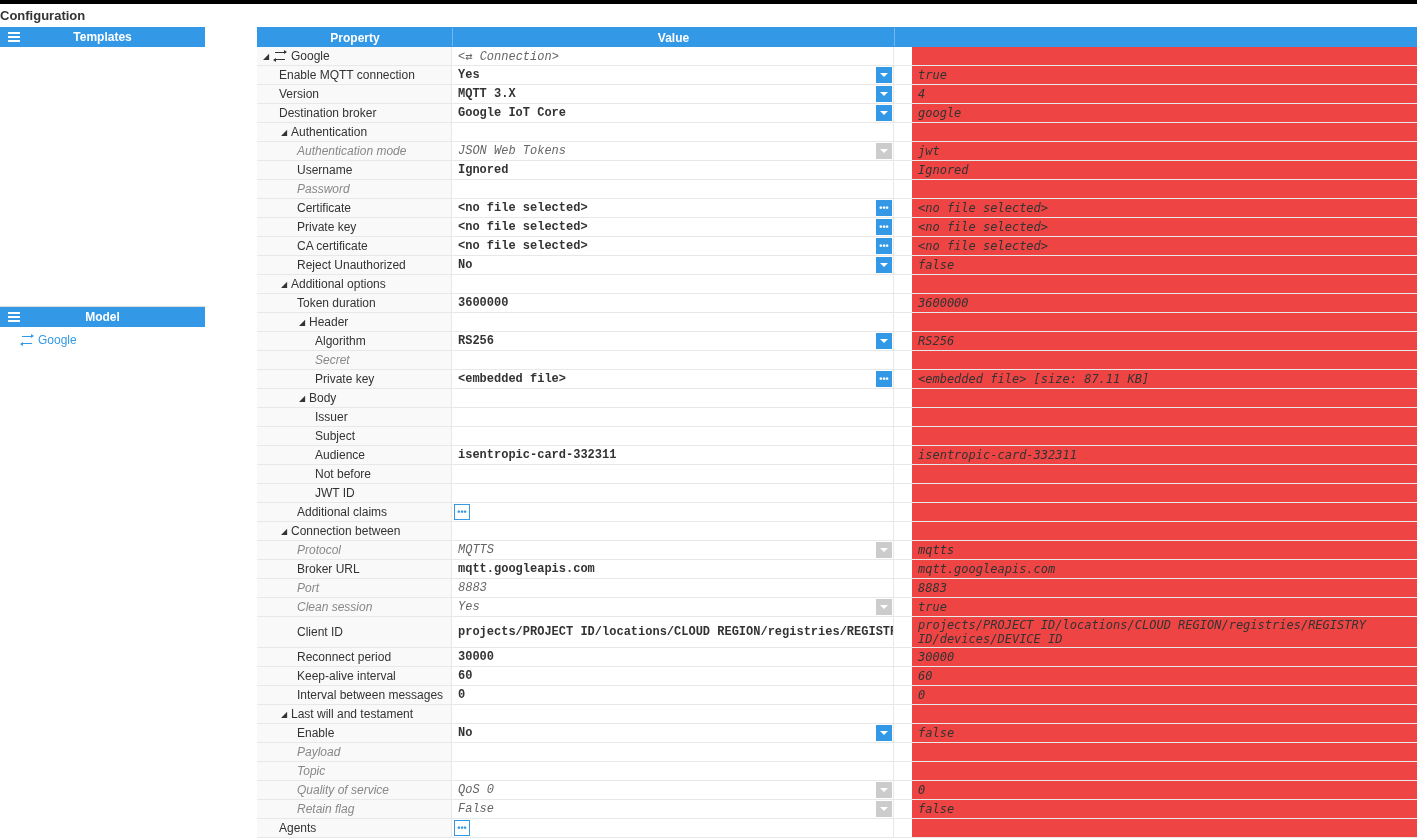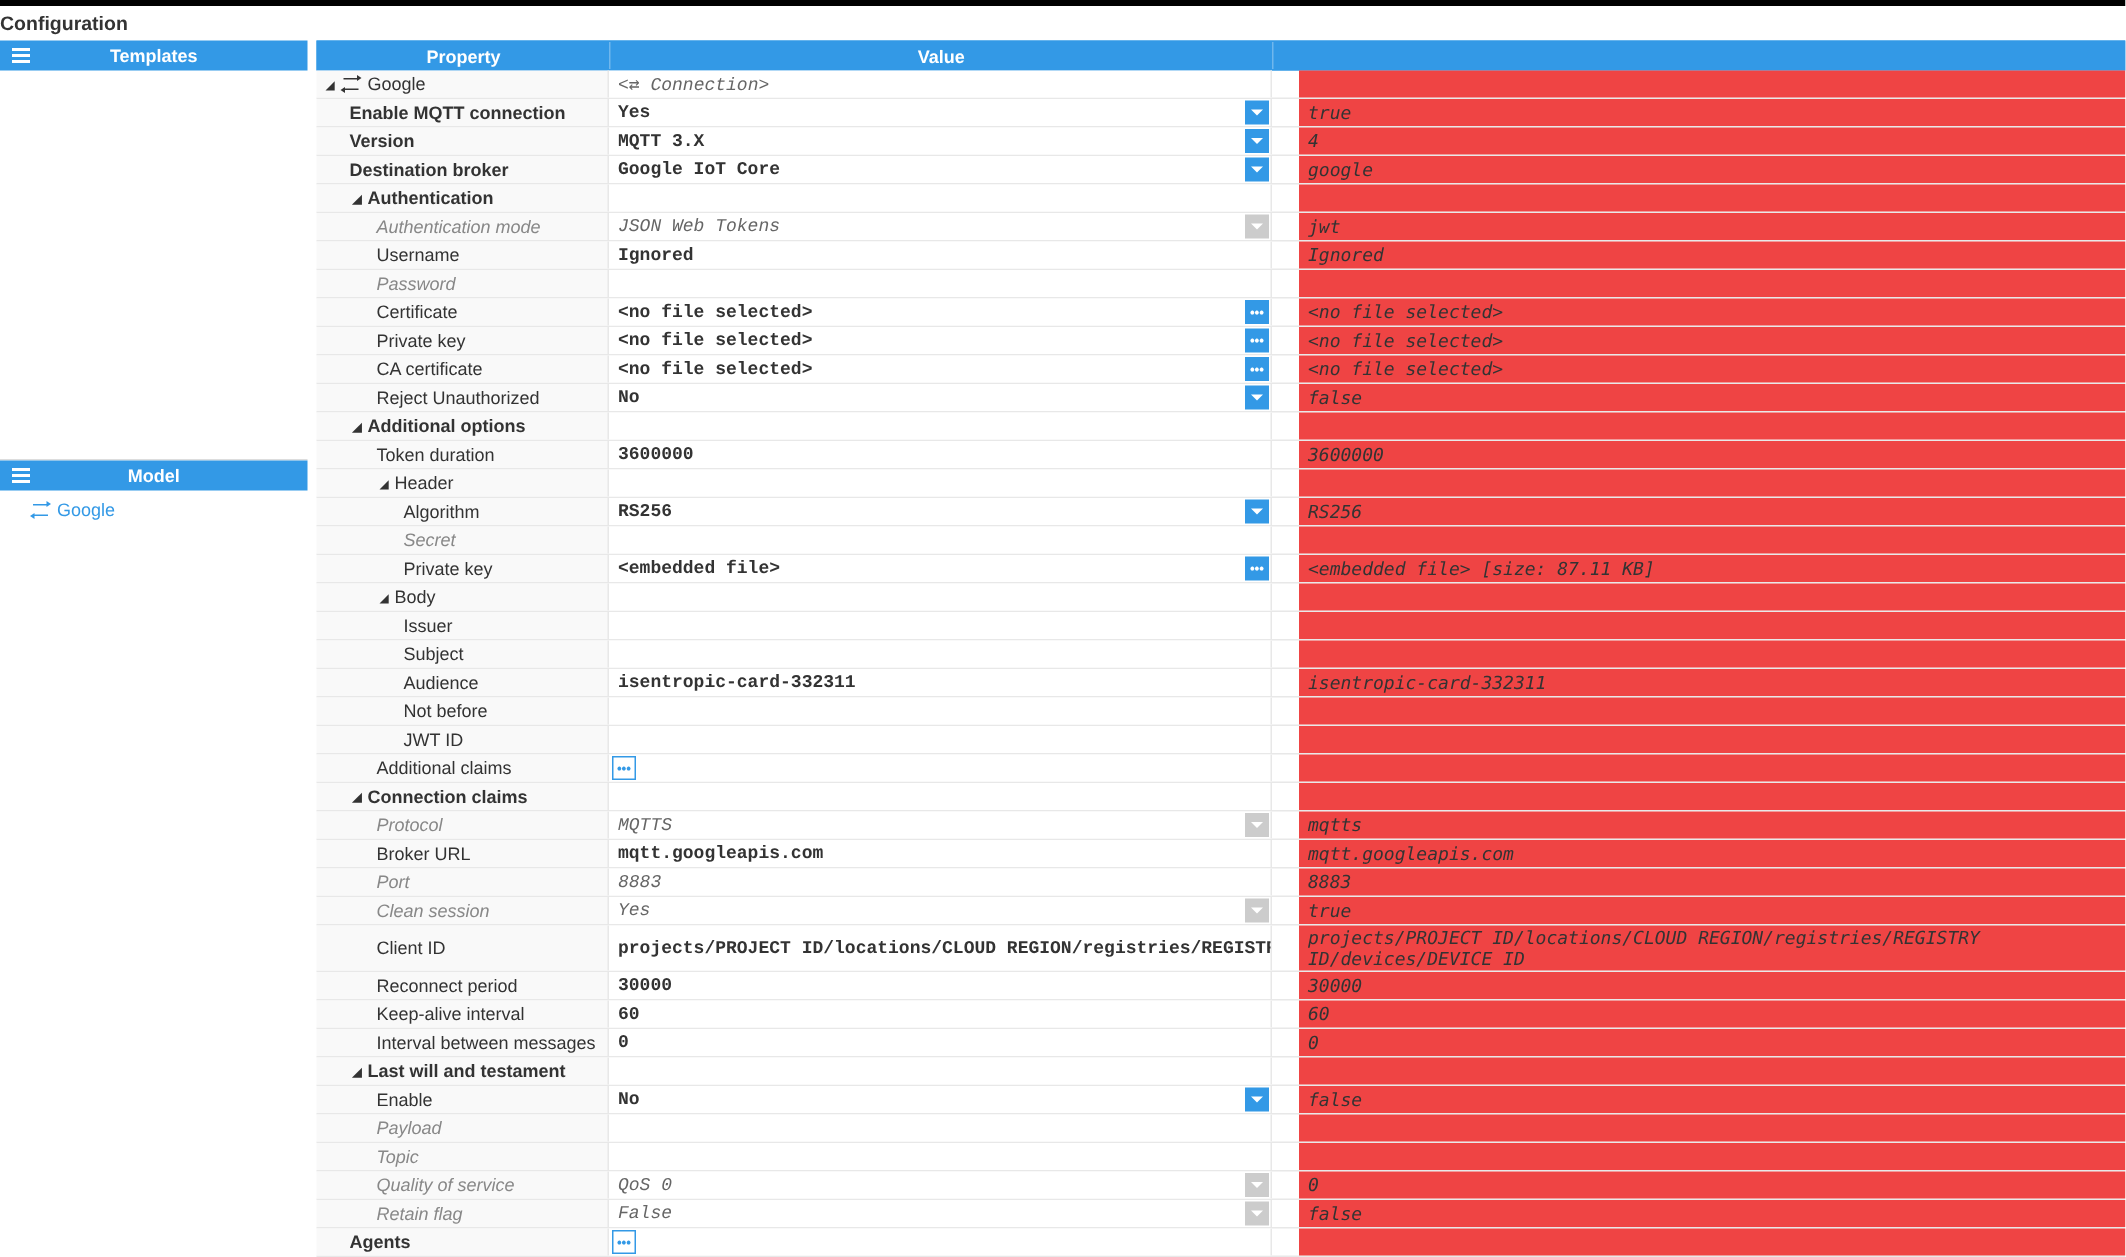--- a/index.html
+++ b/index.html
@@ -16,20 +16,21 @@
   }
   .title-row {
     text-align: left;
     font-weight: bold;
     font-size: 13px;
     padding: 4px 0;
   }
   .container {
     display: flex;
     width: 100%;
+    gap: 46px;
   }
   .left-col {
     width: 205px;
     display: flex;
     flex-direction: column;
   }
   .panel-header {
     background: #3399e6;
     color: #fff;
     font-weight: bold;
@@ -175,21 +176,21 @@
     color: #666;
   }
   .toggle {
     display: inline-block;
     width: 10px;
     text-align: center;
     color: #333;
     margin-right: 2px;
   }
   .indent-0 { padding-left: 4px !important; }
-  .indent-1 { padding-left: 22px !important; font-weight: bold; }
+  .indent-1 { padding-left: 22px !important; }
   .indent-2 { padding-left: 40px !important; }
   .indent-3 { padding-left: 58px !important; }
   .prop-disabled { color: #888; font-style: italic; }
   .btn-action {
     width: 16px;
     height: 16px;
     display: flex;
     align-items: center;
     justify-content: center;
     margin-right: 1px;
@@ -514,21 +515,21 @@
             <span>Additional claims</span>
           </div>
           <div class="cell-value">
             <div class="btn-action btn-ellipsis-inline">•••</div>
           </div>
           <div class="cell-output"></div>
         </div>
         <div class="row">
           <div class="cell-prop indent-1">
             <span class="toggle" style="font-size: 8px;">◢</span>
-            <span>Connection claims</span>
+            <span>Connection between</span>
           </div>
           <div class="cell-value">
             <div class="value-text"></div>
           </div>
           <div class="cell-output"></div>
         </div>
         <div class="row">
           <div class="cell-prop indent-2">
             <span class="prop-disabled">Protocol</span>
           </div>

